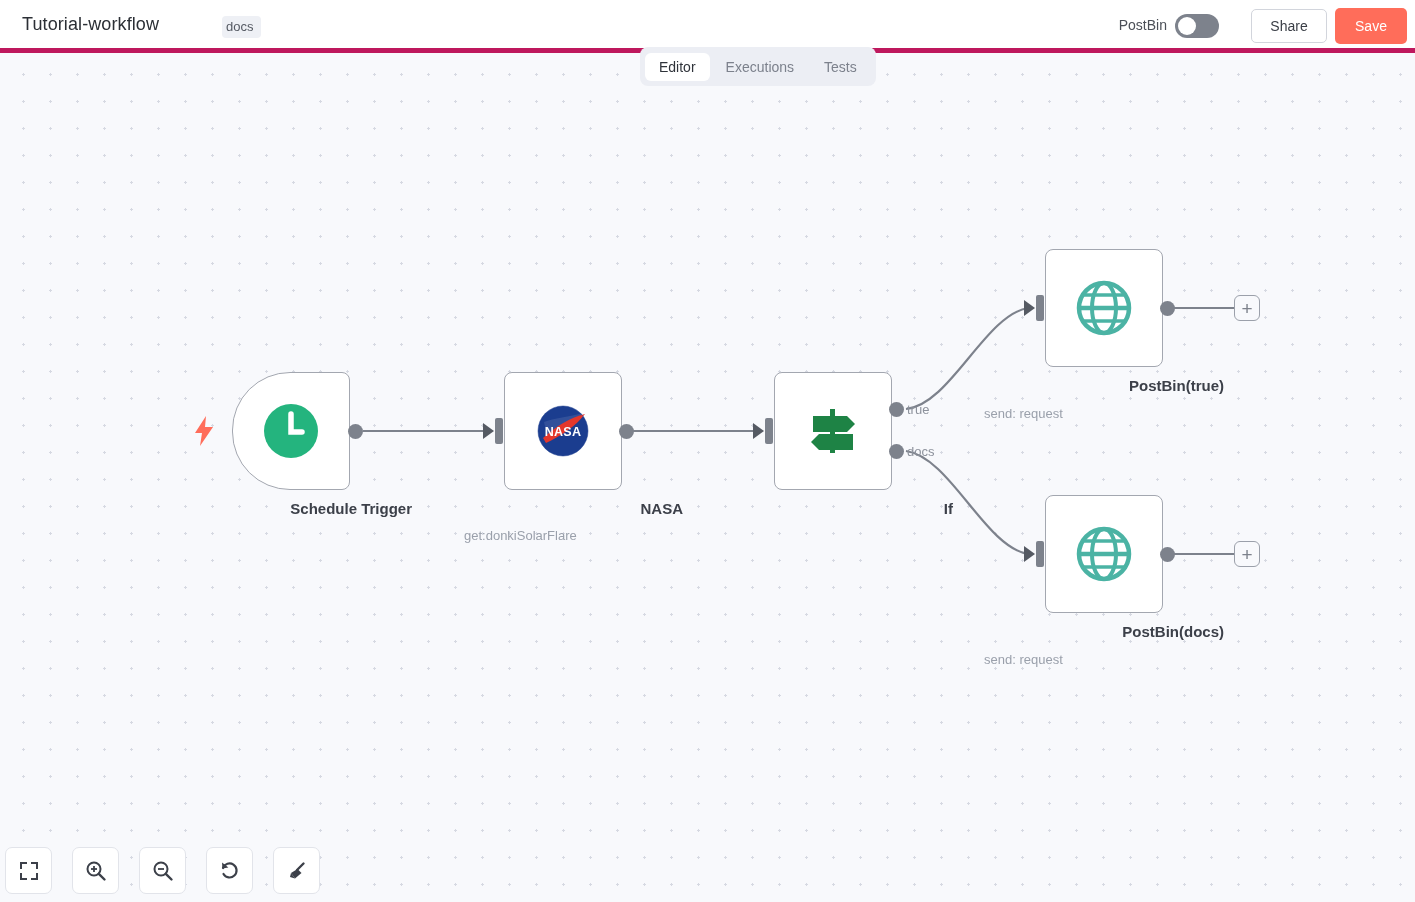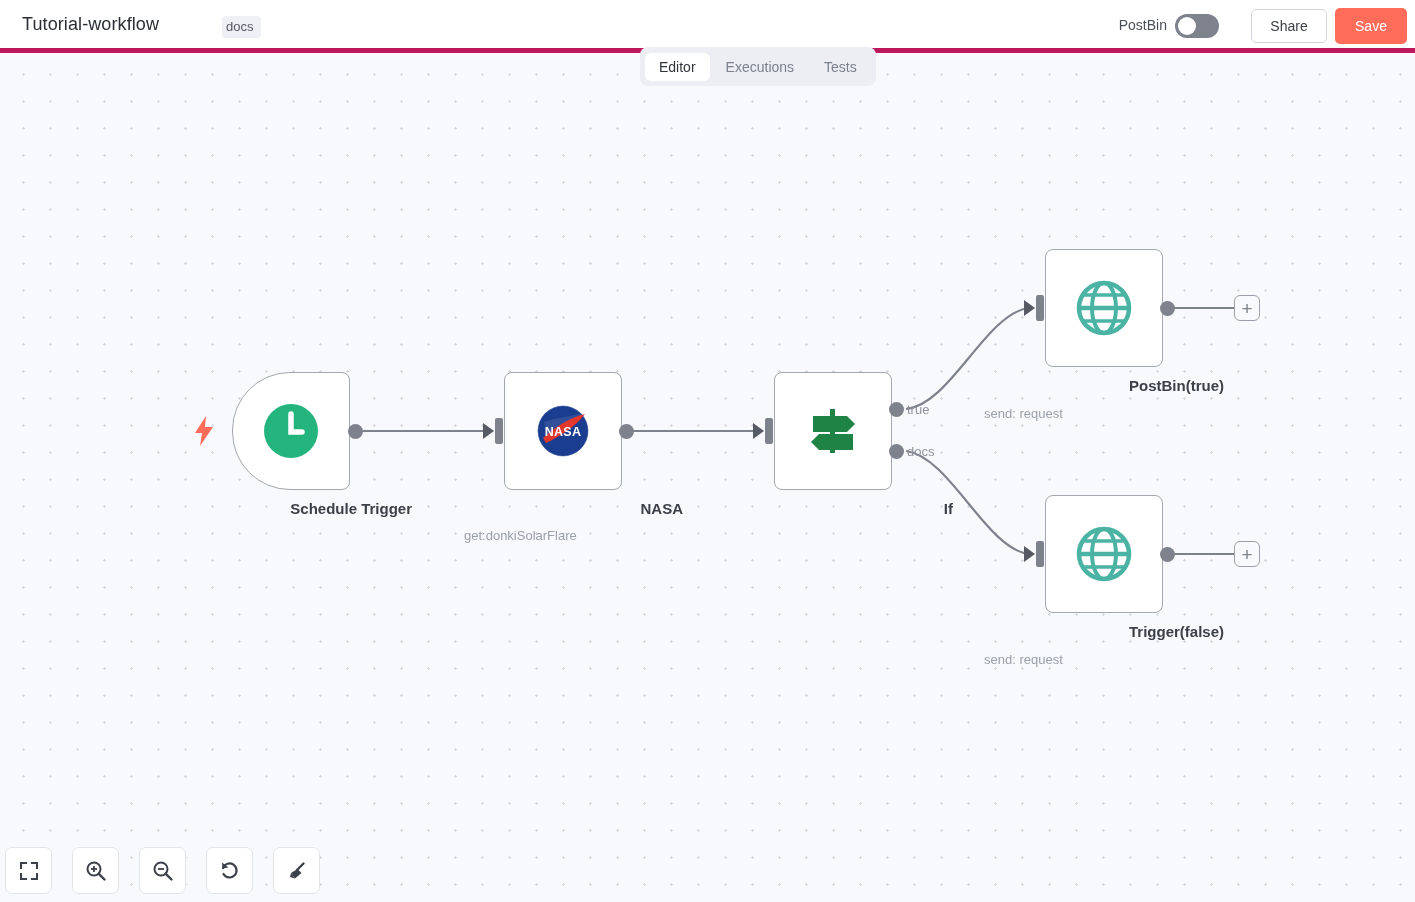--- a/index.html
+++ b/index.html
@@ -360,21 +360,21 @@
       <svg width="58" height="58" viewBox="0 0 58 58">
         <circle cx="29" cy="29" r="25" fill="none" stroke="#4bb3a4" stroke-width="4.5"></circle>
         <ellipse cx="29" cy="29" rx="12" ry="25" fill="none" stroke="#4bb3a4" stroke-width="4"></ellipse>
         <line x1="4" y1="29" x2="54" y2="29" stroke="#4bb3a4" stroke-width="4.5"></line>
         <line x1="9" y1="16" x2="49" y2="16" stroke="#4bb3a4" stroke-width="3.6"></line>
         <line x1="9" y1="42" x2="49" y2="42" stroke="#4bb3a4" stroke-width="3.6"></line>
       </svg>
     </div>
     <div class="dot-out" style="left:1160px; top:494px;"></div>
     <div class="plus-btn" style="left:1234px; top:488px;">+</div>
-    <div class="node-label" style="left:984px; top:570px; width:240px;">Trigger(false)</div>
+    <div class="node-label" style="left:984px; top:570px; width:240px;">PostBin(docs)</div>
     <div class="node-sub" style="left:984px; top:599px; width:240px;">send: request</div>
 
   </div>
 
   <div class="tool-btn" style="left:5px; top:847px;">
     <svg width="20" height="20" viewBox="0 0 20 20">
       <path d="M2 7 V2 H7 M13 2 H18 V7 M18 13 V18 H13 M7 18 H2 V13" stroke="#3c4049" stroke-width="2" fill="none" stroke-linecap="square"></path>
     </svg>
   </div>
   <div class="tool-btn" style="left:72px; top:847px;">

